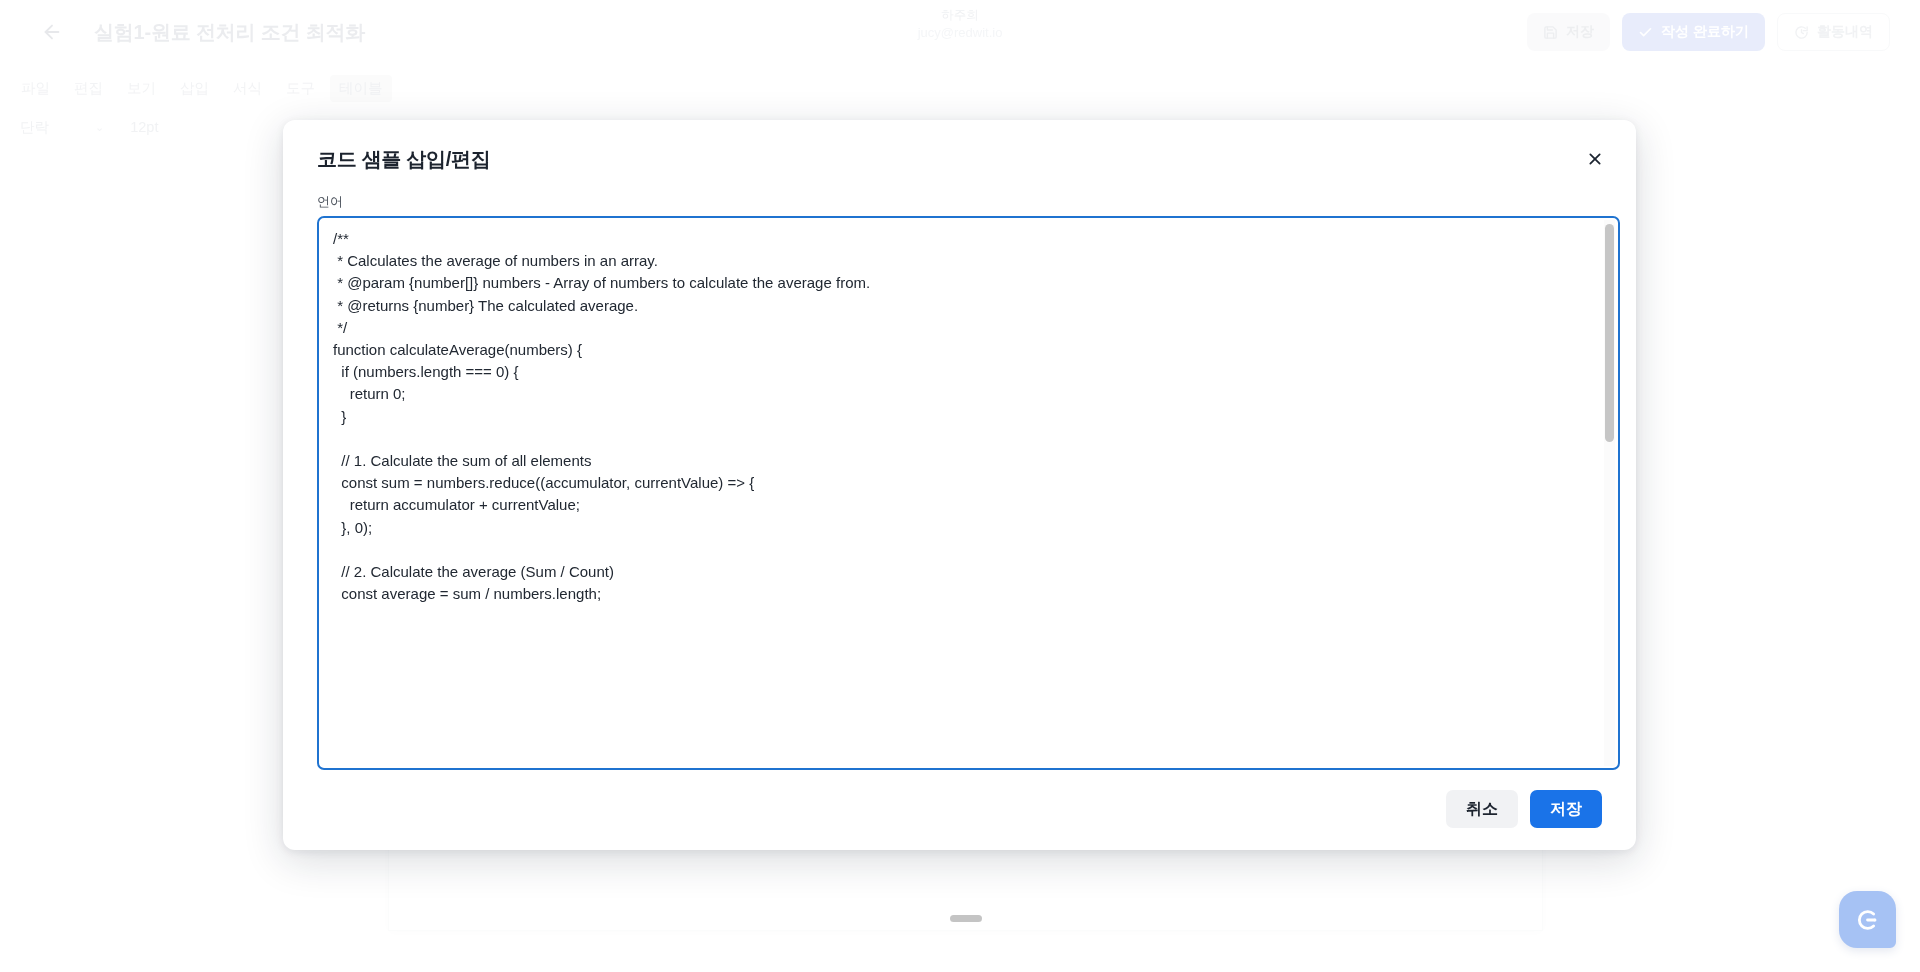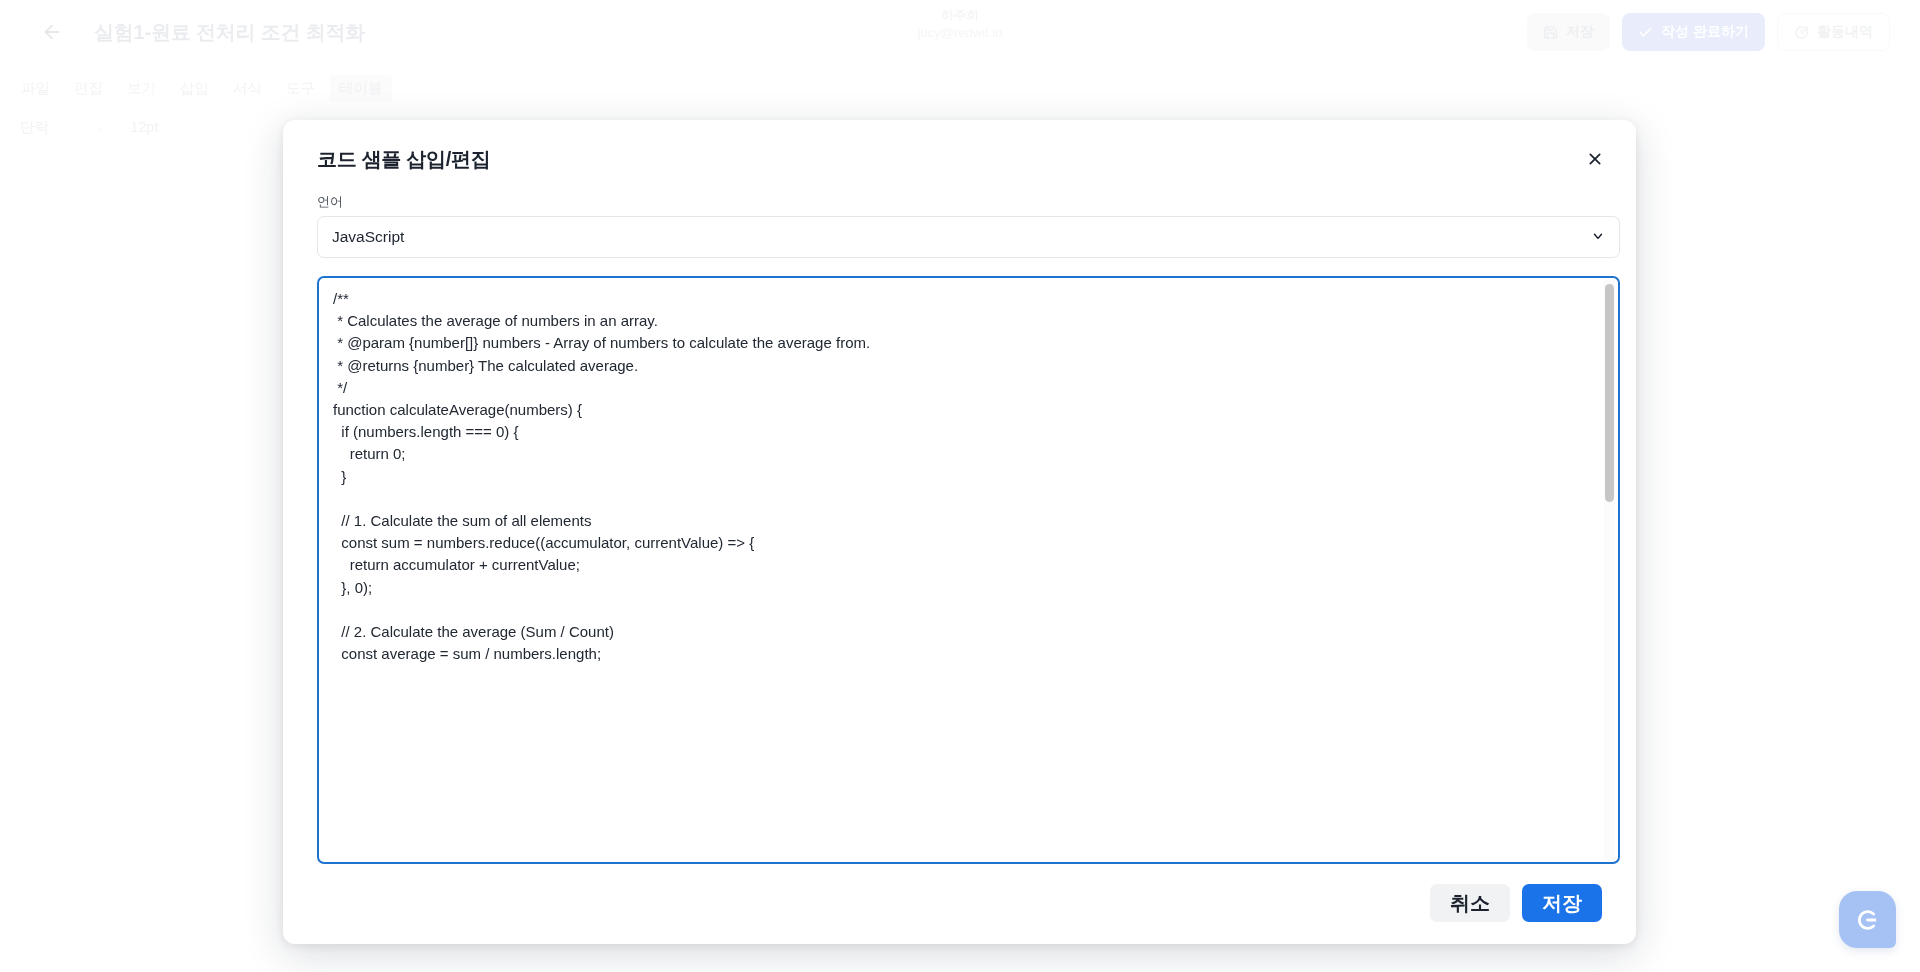--- a/index.html
+++ b/index.html
@@ -178,21 +178,21 @@
   .overlay {
     position: absolute;
     inset: 0;
     background: rgba(255,255,255,0.55);
   }
   .modal {
     position: absolute;
     left: 283px;
     top: 120px;
     width: 1353px;
-    height: 824px;
+    height: 730px;
     background: #ffffff;
     border-radius: 12px;
     box-shadow: 0 10px 40px rgba(20,30,50,0.16), 0 2px 8px rgba(20,30,50,0.08);
     display: flex;
     flex-direction: column;
   }
   .modal-head {
     padding: 26px 34px 0 34px;
     position: relative;
   }
@@ -296,21 +296,21 @@
     display: flex;
     justify-content: flex-end;
     align-items: center;
     gap: 12px;
   }
   .fbtn {
     height: 38px;
     min-width: 56px;
     padding: 8px 20px;
     border-radius: 7px;
-    font-size: 20px;
+    font-size: 16px;
     font-weight: 700;
     display: inline-flex;
     align-items: center;
     justify-content: center;
   }
   .fbtn.cancel { background: #f1f2f4; color: #1c232e; }
   .fbtn.save   { background: #1a73e8; color: #ffffff; }
 </style>
 </head>
 <body>
@@ -408,28 +408,20 @@
         <svg width="16" height="16" viewBox="0 0 24 24" fill="none" stroke="currentColor" stroke-width="2.6" stroke-linecap="round">
           <line x1="5" y1="5" x2="19" y2="19"></line>
           <line x1="19" y1="5" x2="5" y2="19"></line>
         </svg>
       </div>
     </div>
 
     <div class="modal-body">
 
       <div class="field-label">언어</div>
-      <div class="lang-select">
-        <span>JavaScript</span>
-        <span class="lang-chev">
-          <svg width="14" height="14" viewBox="0 0 24 24" fill="none" stroke="currentColor" stroke-width="2.4" stroke-linecap="round" stroke-linejoin="round">
-            <polyline points="6 9 12 16 18 9"></polyline>
-          </svg>
-        </span>
-      </div>
 
 
       <div class="code-wrap">
         <pre class="code-area">/**
  * Calculates the average of numbers in an array.
  * @param {number[]} numbers - Array of numbers to calculate the average from.
  * @returns {number} The calculated average.
  */
 function calculateAverage(numbers) {
   if (numbers.length === 0) {

